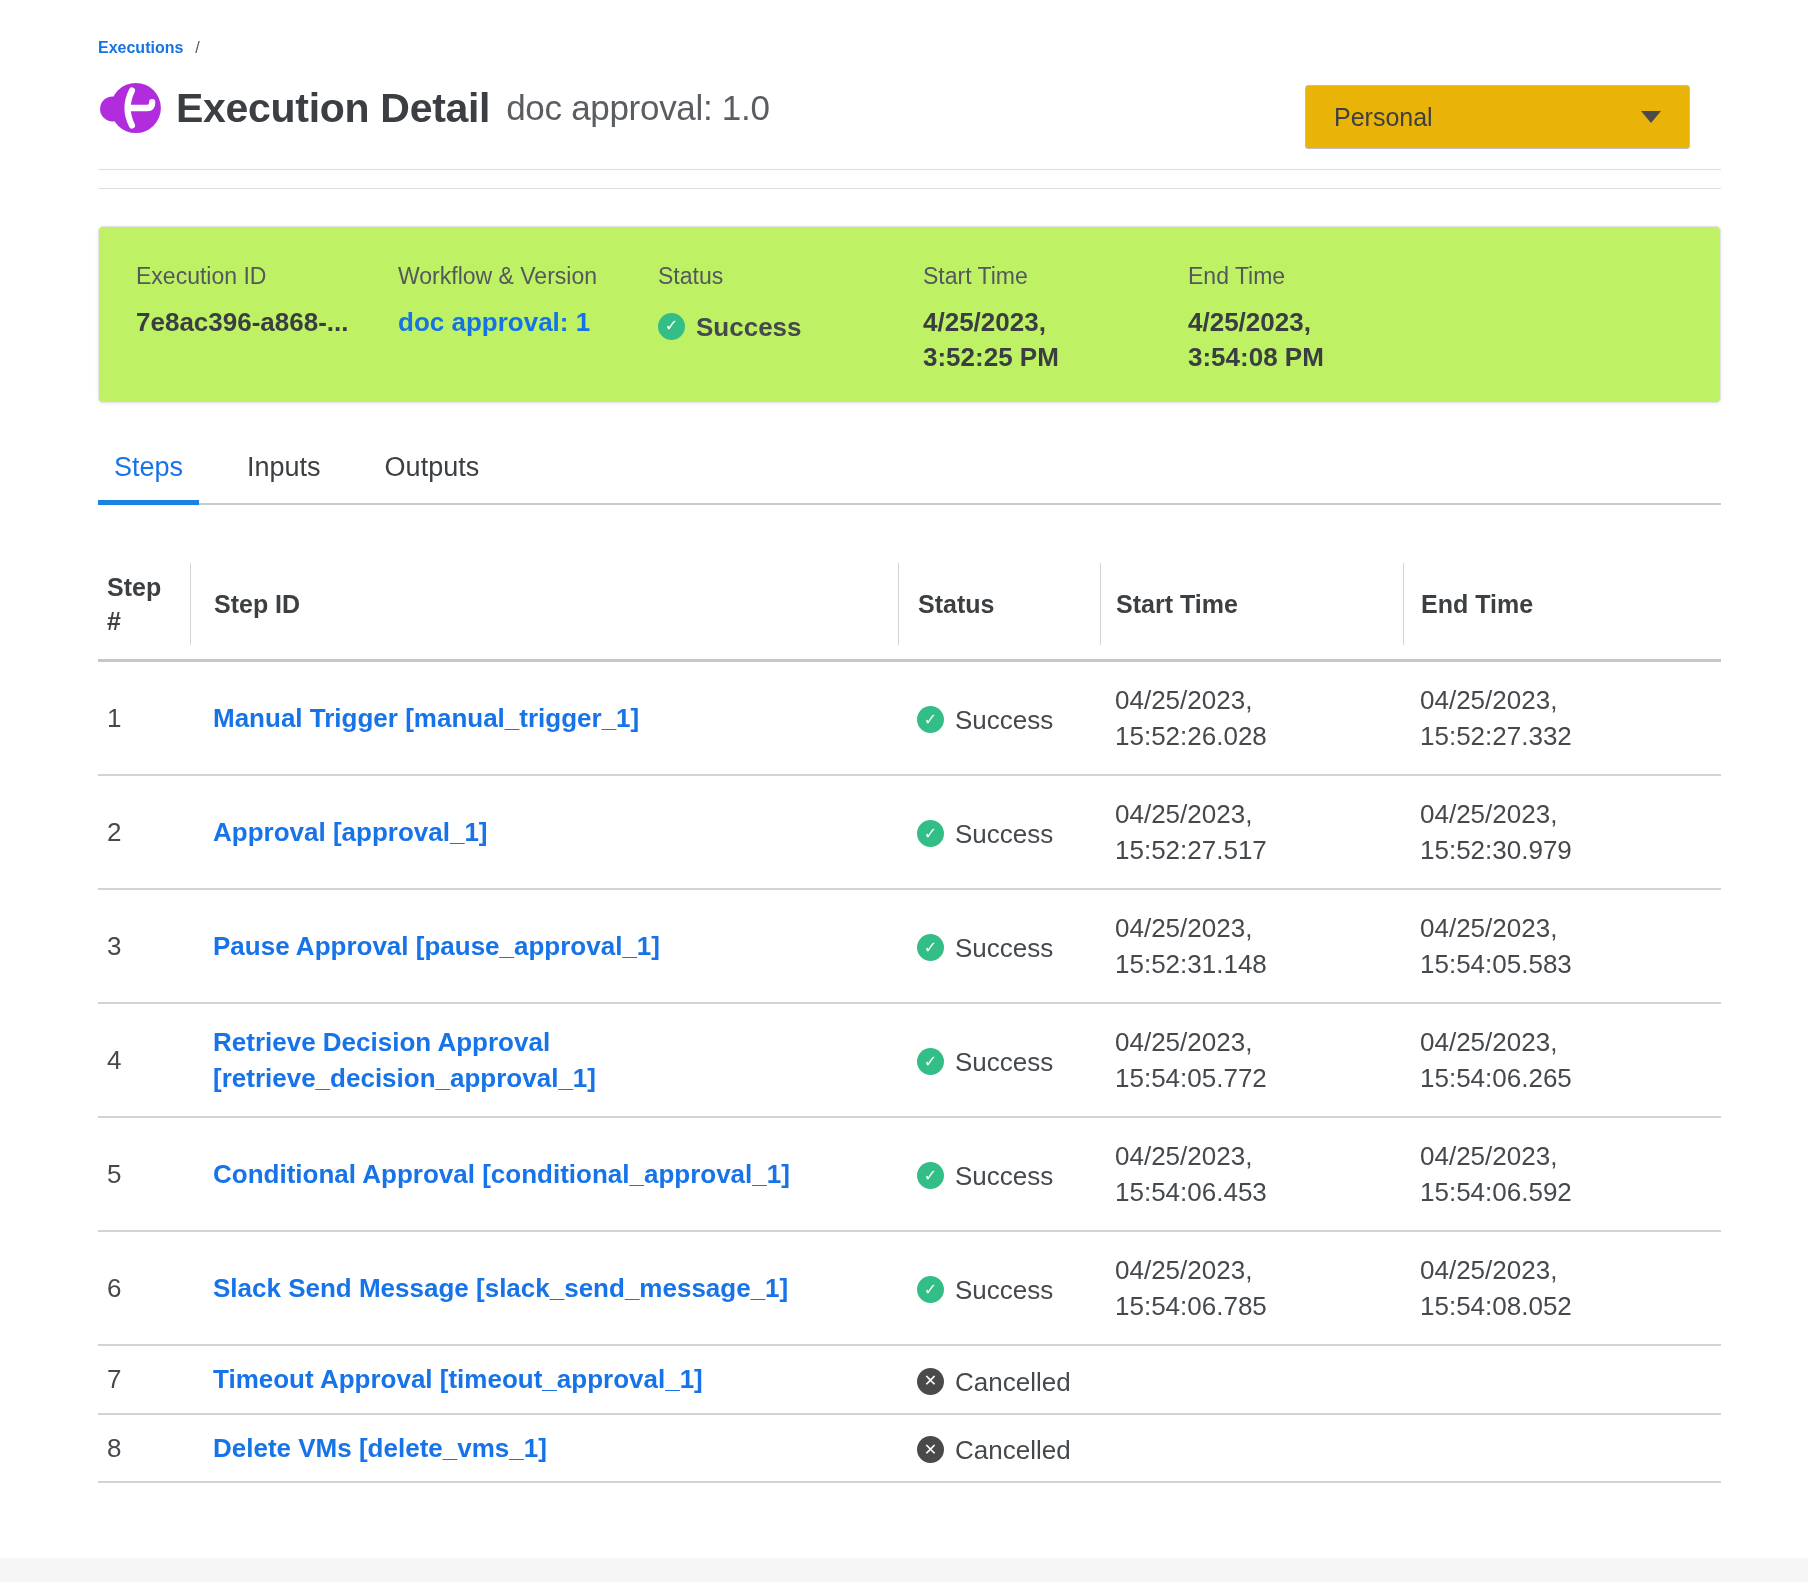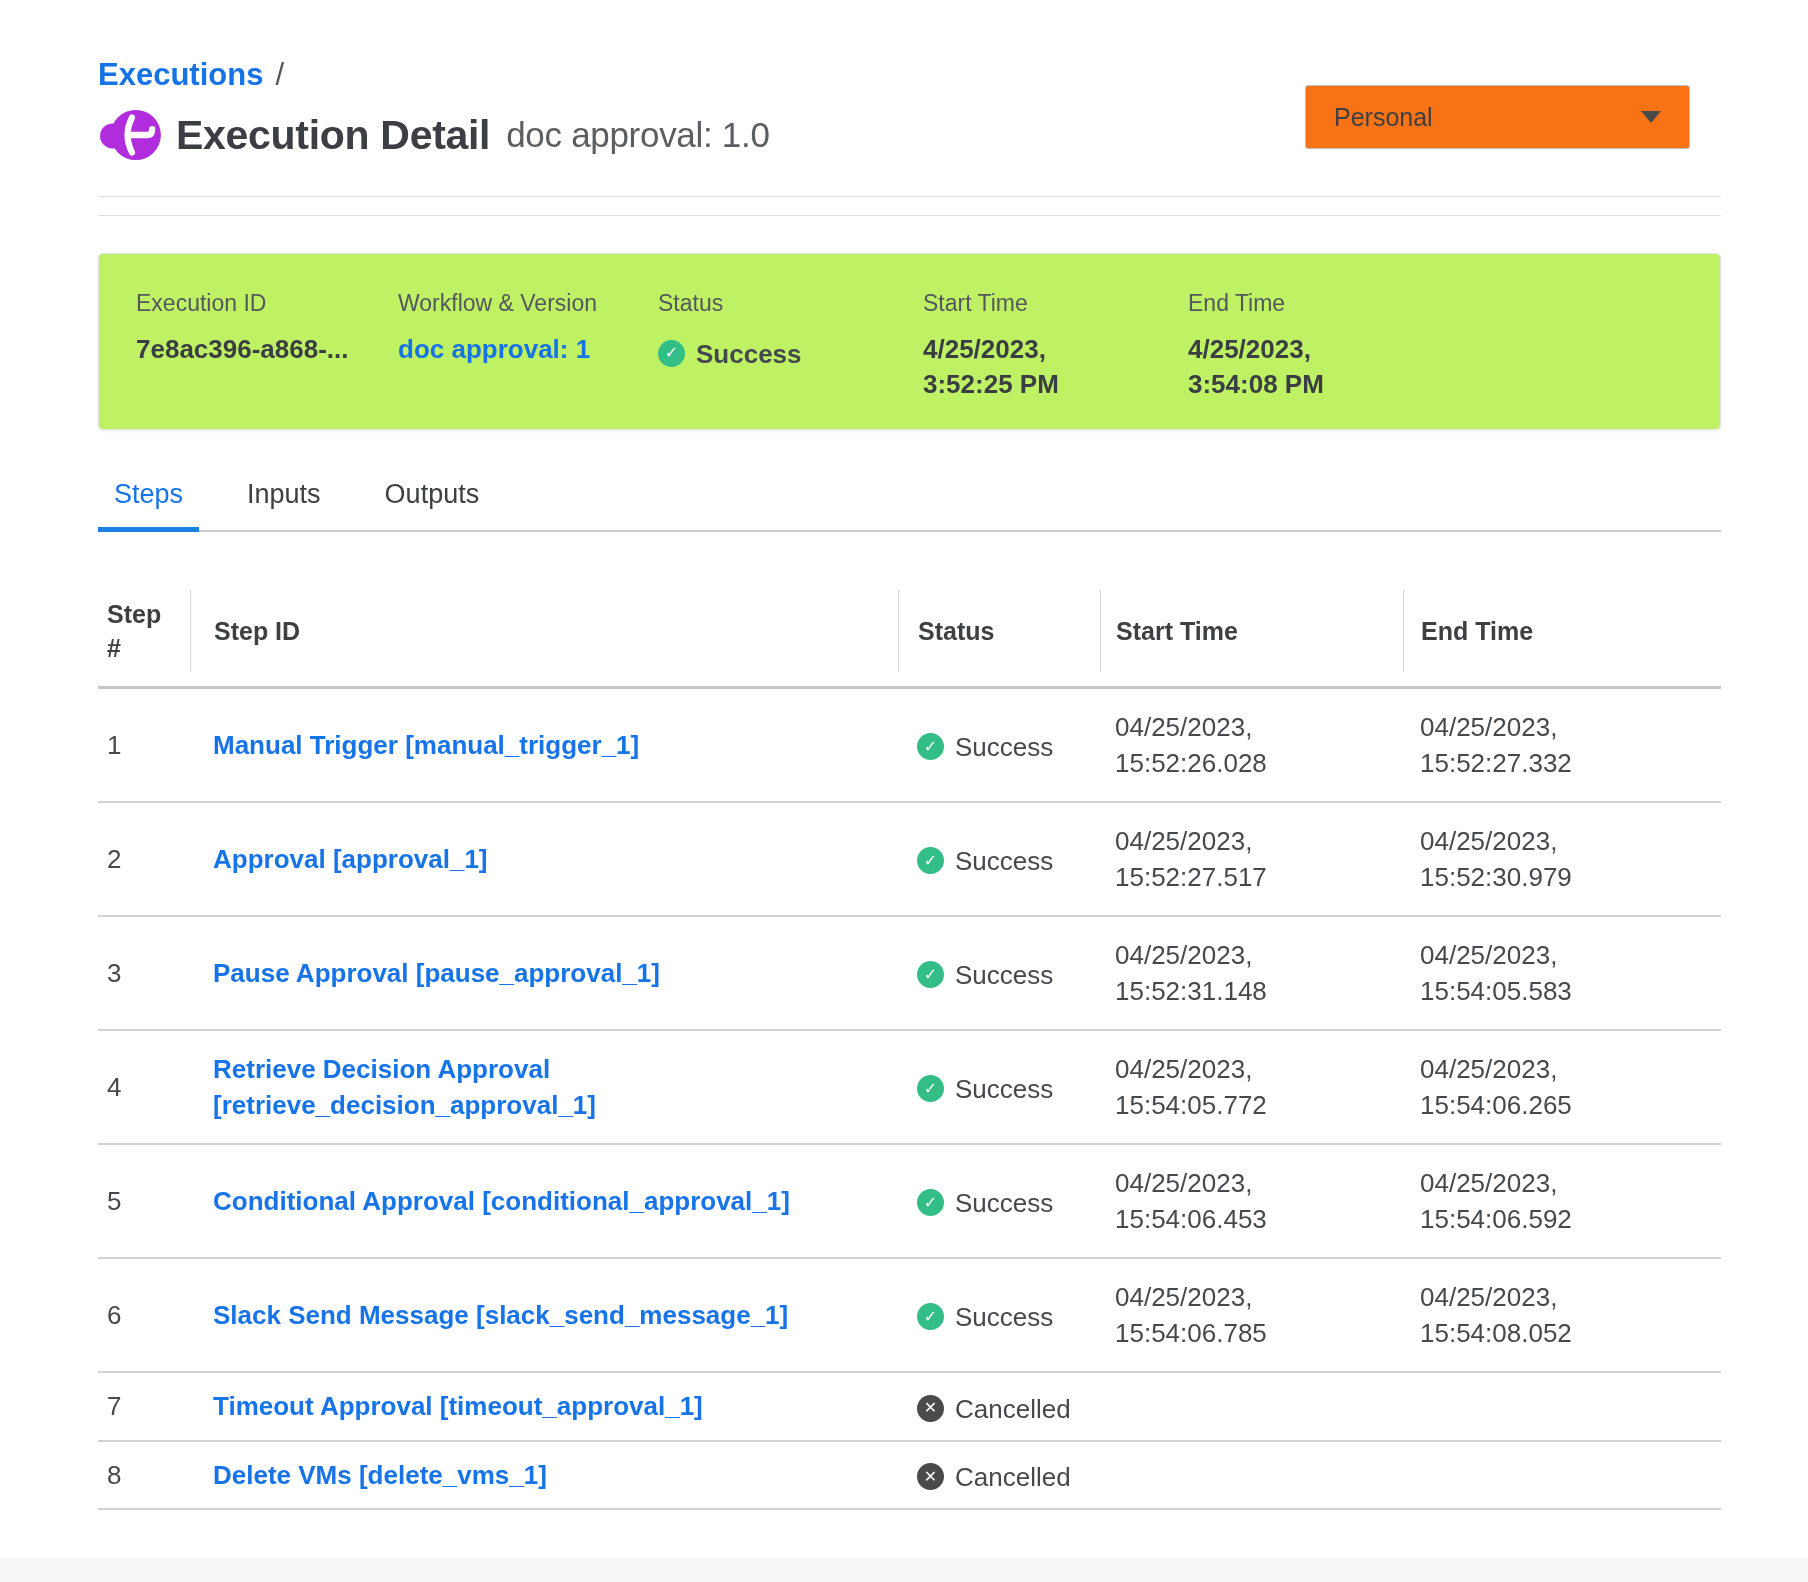--- a/index.html
+++ b/index.html
@@ -1,31 +1,31 @@
 <!DOCTYPE html>
 <html><head>
 <meta charset="utf-8">
 <style>
   * { margin:0; padding:0; box-sizing:border-box; }
   html,body { width:1808px; height:1582px; background:#fff; overflow:hidden;
     font-family:"Liberation Sans","DejaVu Sans",sans-serif; color:#45494d; }
   .page { position:relative; width:1808px; height:1582px; padding:33px 87px 0 98px; background:#fff; }
 
   
-  .breadcrumb { font-size:31px; line-height:30px;margin-top:27px; }
+  .breadcrumb { font-size:16px; line-height:30px; }
   .breadcrumb a { color:#1673e6; text-decoration:none; font-weight:600; cursor:pointer; }
   .breadcrumb .sep { color:#54585c; margin-left:12px; font-weight:400; }
 
   
   .title-row { margin-top:13px; height:64px; display:flex; align-items:center; }
   .wf-icon { width:64px; height:56px; flex:0 0 64px; margin-right:14px; }
   .page-title { font-size:41px; font-weight:700; color:#3b3f44; letter-spacing:-0.3px; }
   .page-subtitle { font-size:35px; font-weight:400; color:#5a5e62; margin-left:16px; letter-spacing:-0.3px; }
   .scope-select { position:absolute; top:85px; left:1305px; width:385px; height:64px;
-    border:1px solid #bfbfbf; border-radius:3px; background:#f97316; display:flex; align-items:center;
+    border:1px solid #bfbfbf; border-radius:3px; background:#eab308; display:flex; align-items:center;
     padding:0 28px; cursor:pointer; }
   .scope-select .scope-value { font-size:25px; color:#3c4043; }
   .caret-down { margin-left:auto; width:0; height:0; border-left:10px solid transparent;
     border-right:10px solid transparent; border-top:12px solid #4a4a4a; }
 
   .hdivider { height:1px; background:#dcdee0; width:100%; }
   .d1 { margin-top:29px; }
   .d2 { margin-top:18px; }
 
   .section-title { margin-top:21px; font-size:29px; color:#3c4043; font-weight:400; }

